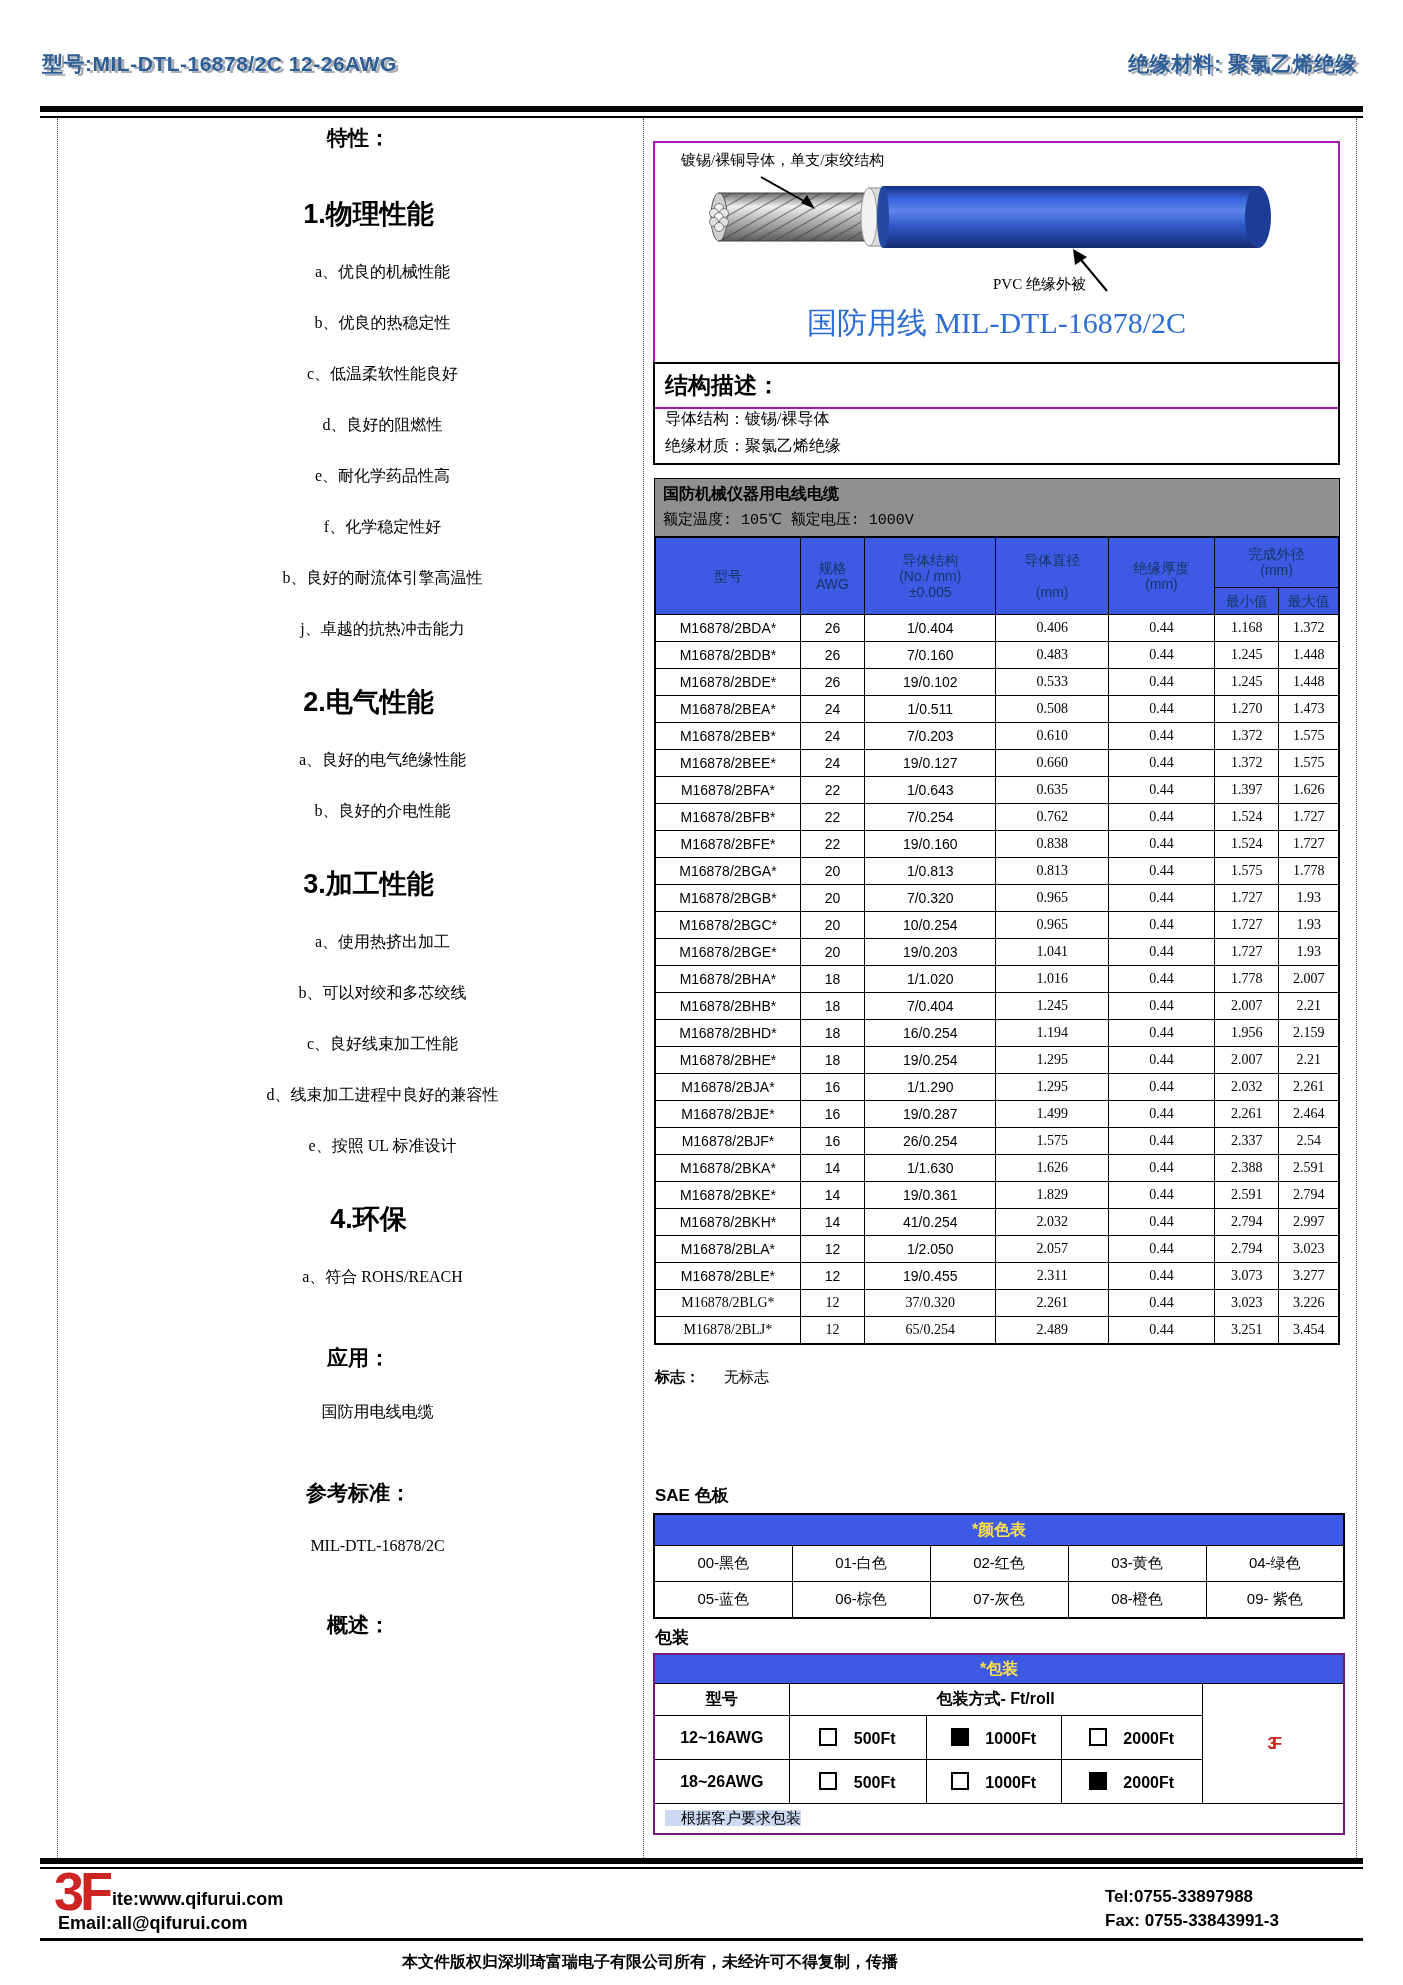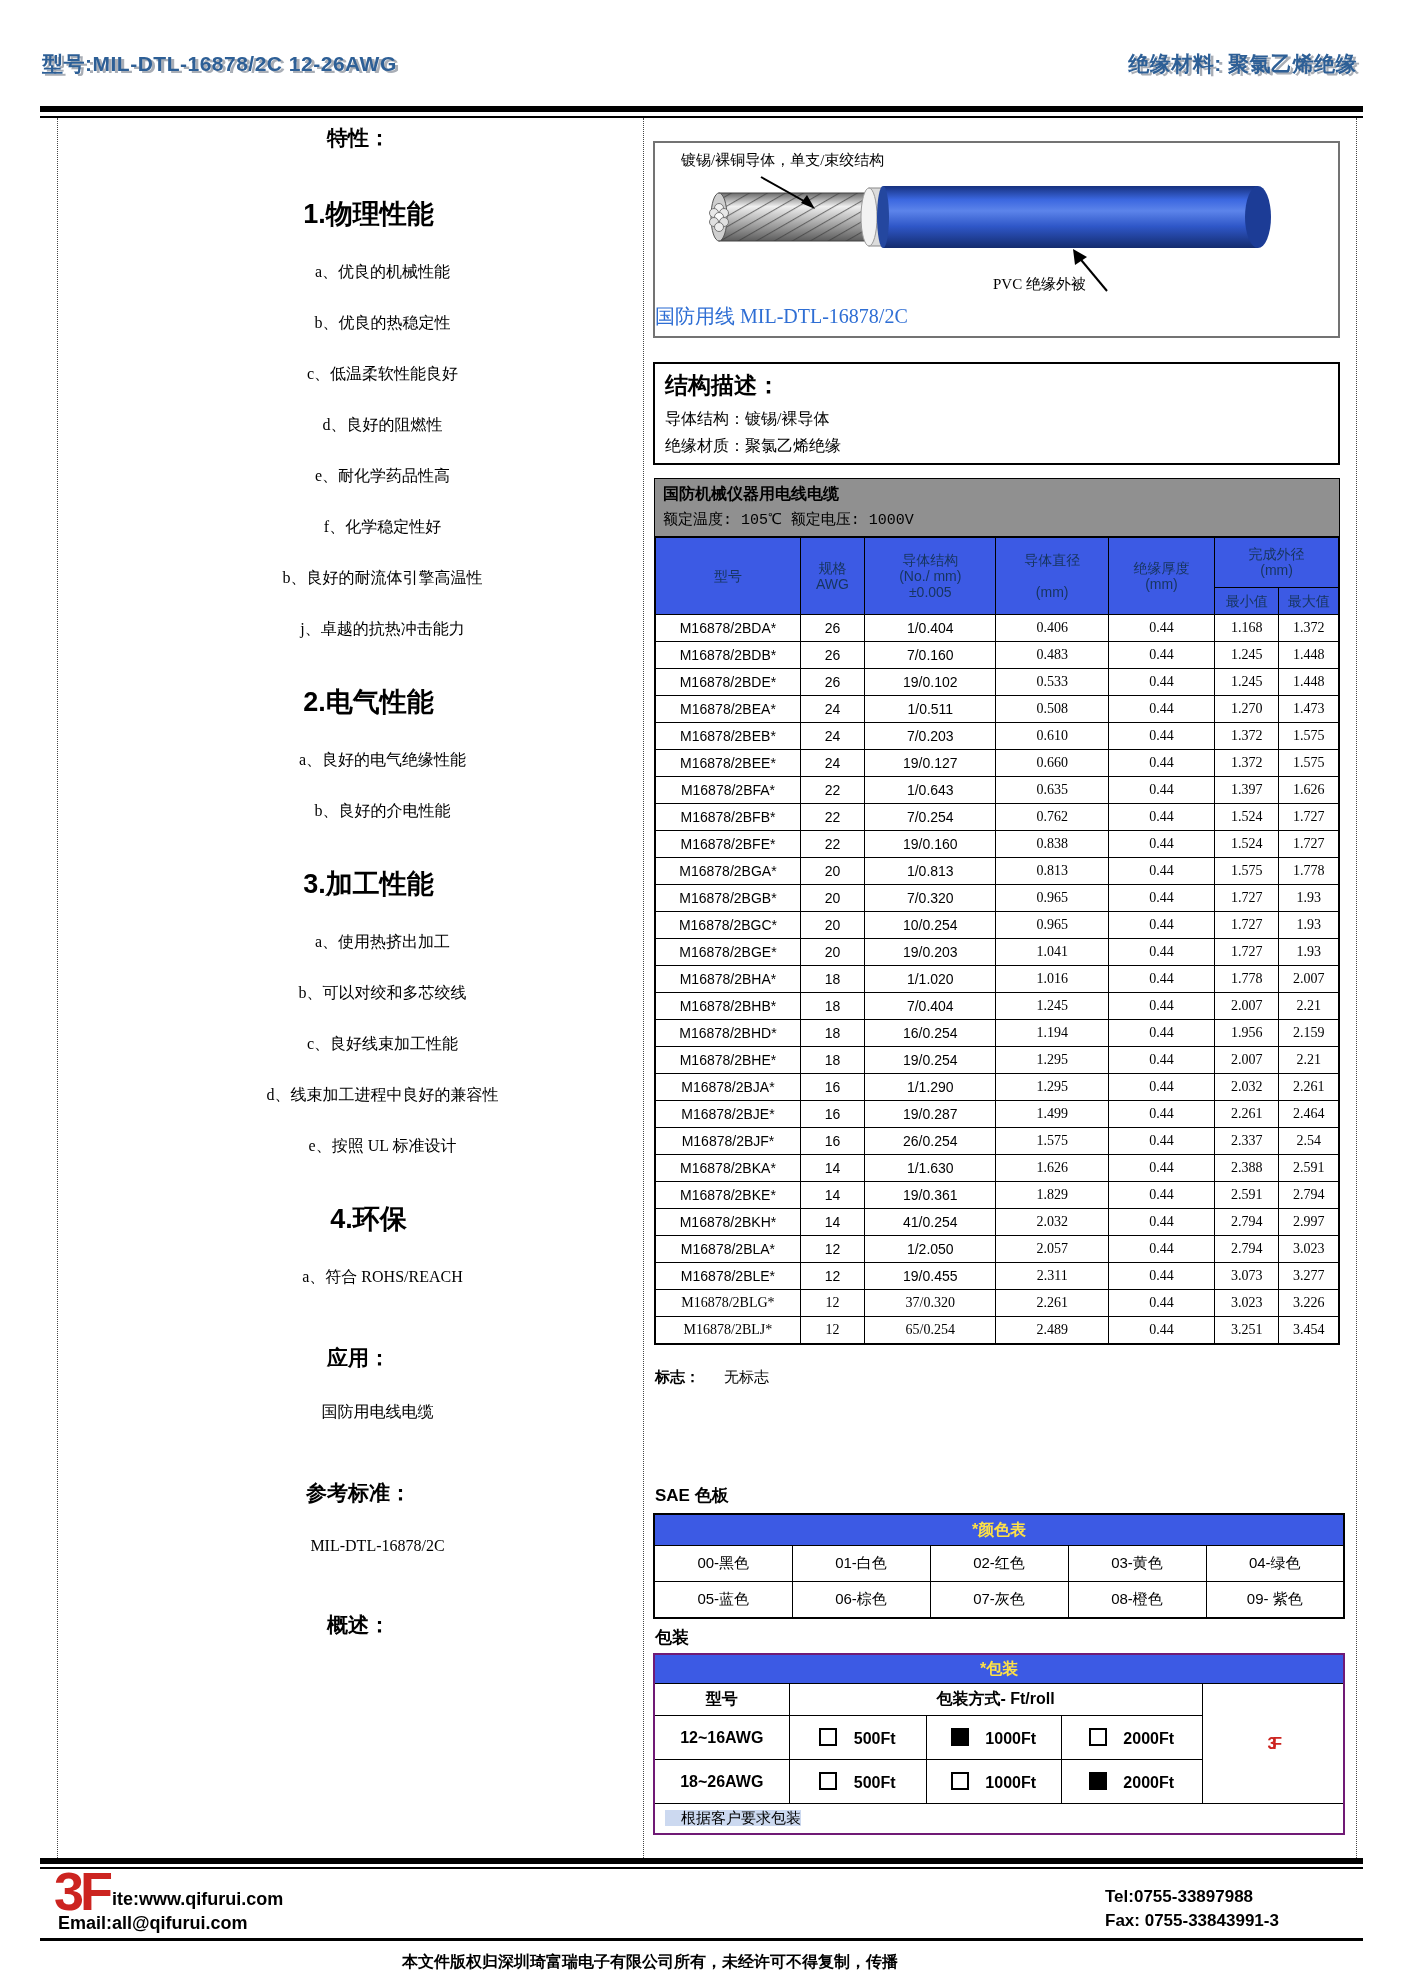--- a/index.html
+++ b/index.html
@@ -18,26 +18,26 @@
             padding:6px 0 0 10px;text-align:center;}
   .col-right{position:absolute;left:645px;top:118px;width:712px;height:1740px;
              border-right:1px dotted #444;box-sizing:border-box;}
   
   .blk-title{font-size:21px;font-weight:bold;margin:56px 0 0 6px;}
   .blk-title:first-child{margin-top:0;}
   .blk-heading{font-size:27px;font-weight:bold;margin:44px 0 26px 26px;}
   .blk-item{font-size:16px;margin:30px 0 0 54px;font-family:"Liberation Serif",serif;}
   .blk-subtext{font-size:16px;margin:30px 0 0 44px;font-family:"Liberation Serif",serif;}
   
-  .wire-box{position:absolute;left:8px;top:23px;width:687px;height:197px;
-            border:2px solid #737373;box-sizing:border-box;background:#fff;}
+  .wire-box{position:absolute;left:8px;top:23px;width:687px;height:268px;
+            border:2px solid #a21caf;box-sizing:border-box;background:#fff;}
   .wire-label1{position:absolute;left:26px;top:8px;font-size:15px;font-family:"Liberation Serif",serif;}
   .wire-label2{position:absolute;left:338px;top:132px;font-size:15px;font-family:"Liberation Serif",serif;}
-  .wire-caption{position:absolute;left:0;top:160px;width:100%;
-                font-size:20px;color:var(--caption-blue);font-family:"Liberation Serif",serif;}
+  .wire-caption{position:absolute;left:0;top:160px;width:100%;text-align:center;
+                font-size:30px;color:var(--caption-blue);font-family:"Liberation Serif",serif;}
   .wire-svg{position:absolute;left:0;top:0;}
   
   .struct-box{position:absolute;left:8px;top:244px;width:687px;height:103px;
               border:2px solid #000;box-sizing:border-box;padding:6px 10px;}
   .struct-title{font-size:23px;font-weight:bold;margin:0 0 8px 0;}
   .struct-line{font-size:16px;font-family:"Liberation Serif",serif;margin-top:6px;}
   
   .spec-wrap{position:absolute;left:9px;top:360px;width:686px;}
   .gray-band{background:var(--gray-band);border:1px solid #000;border-bottom:none;
              box-sizing:border-box;padding:5px 8px 4px 8px;height:58px;}

